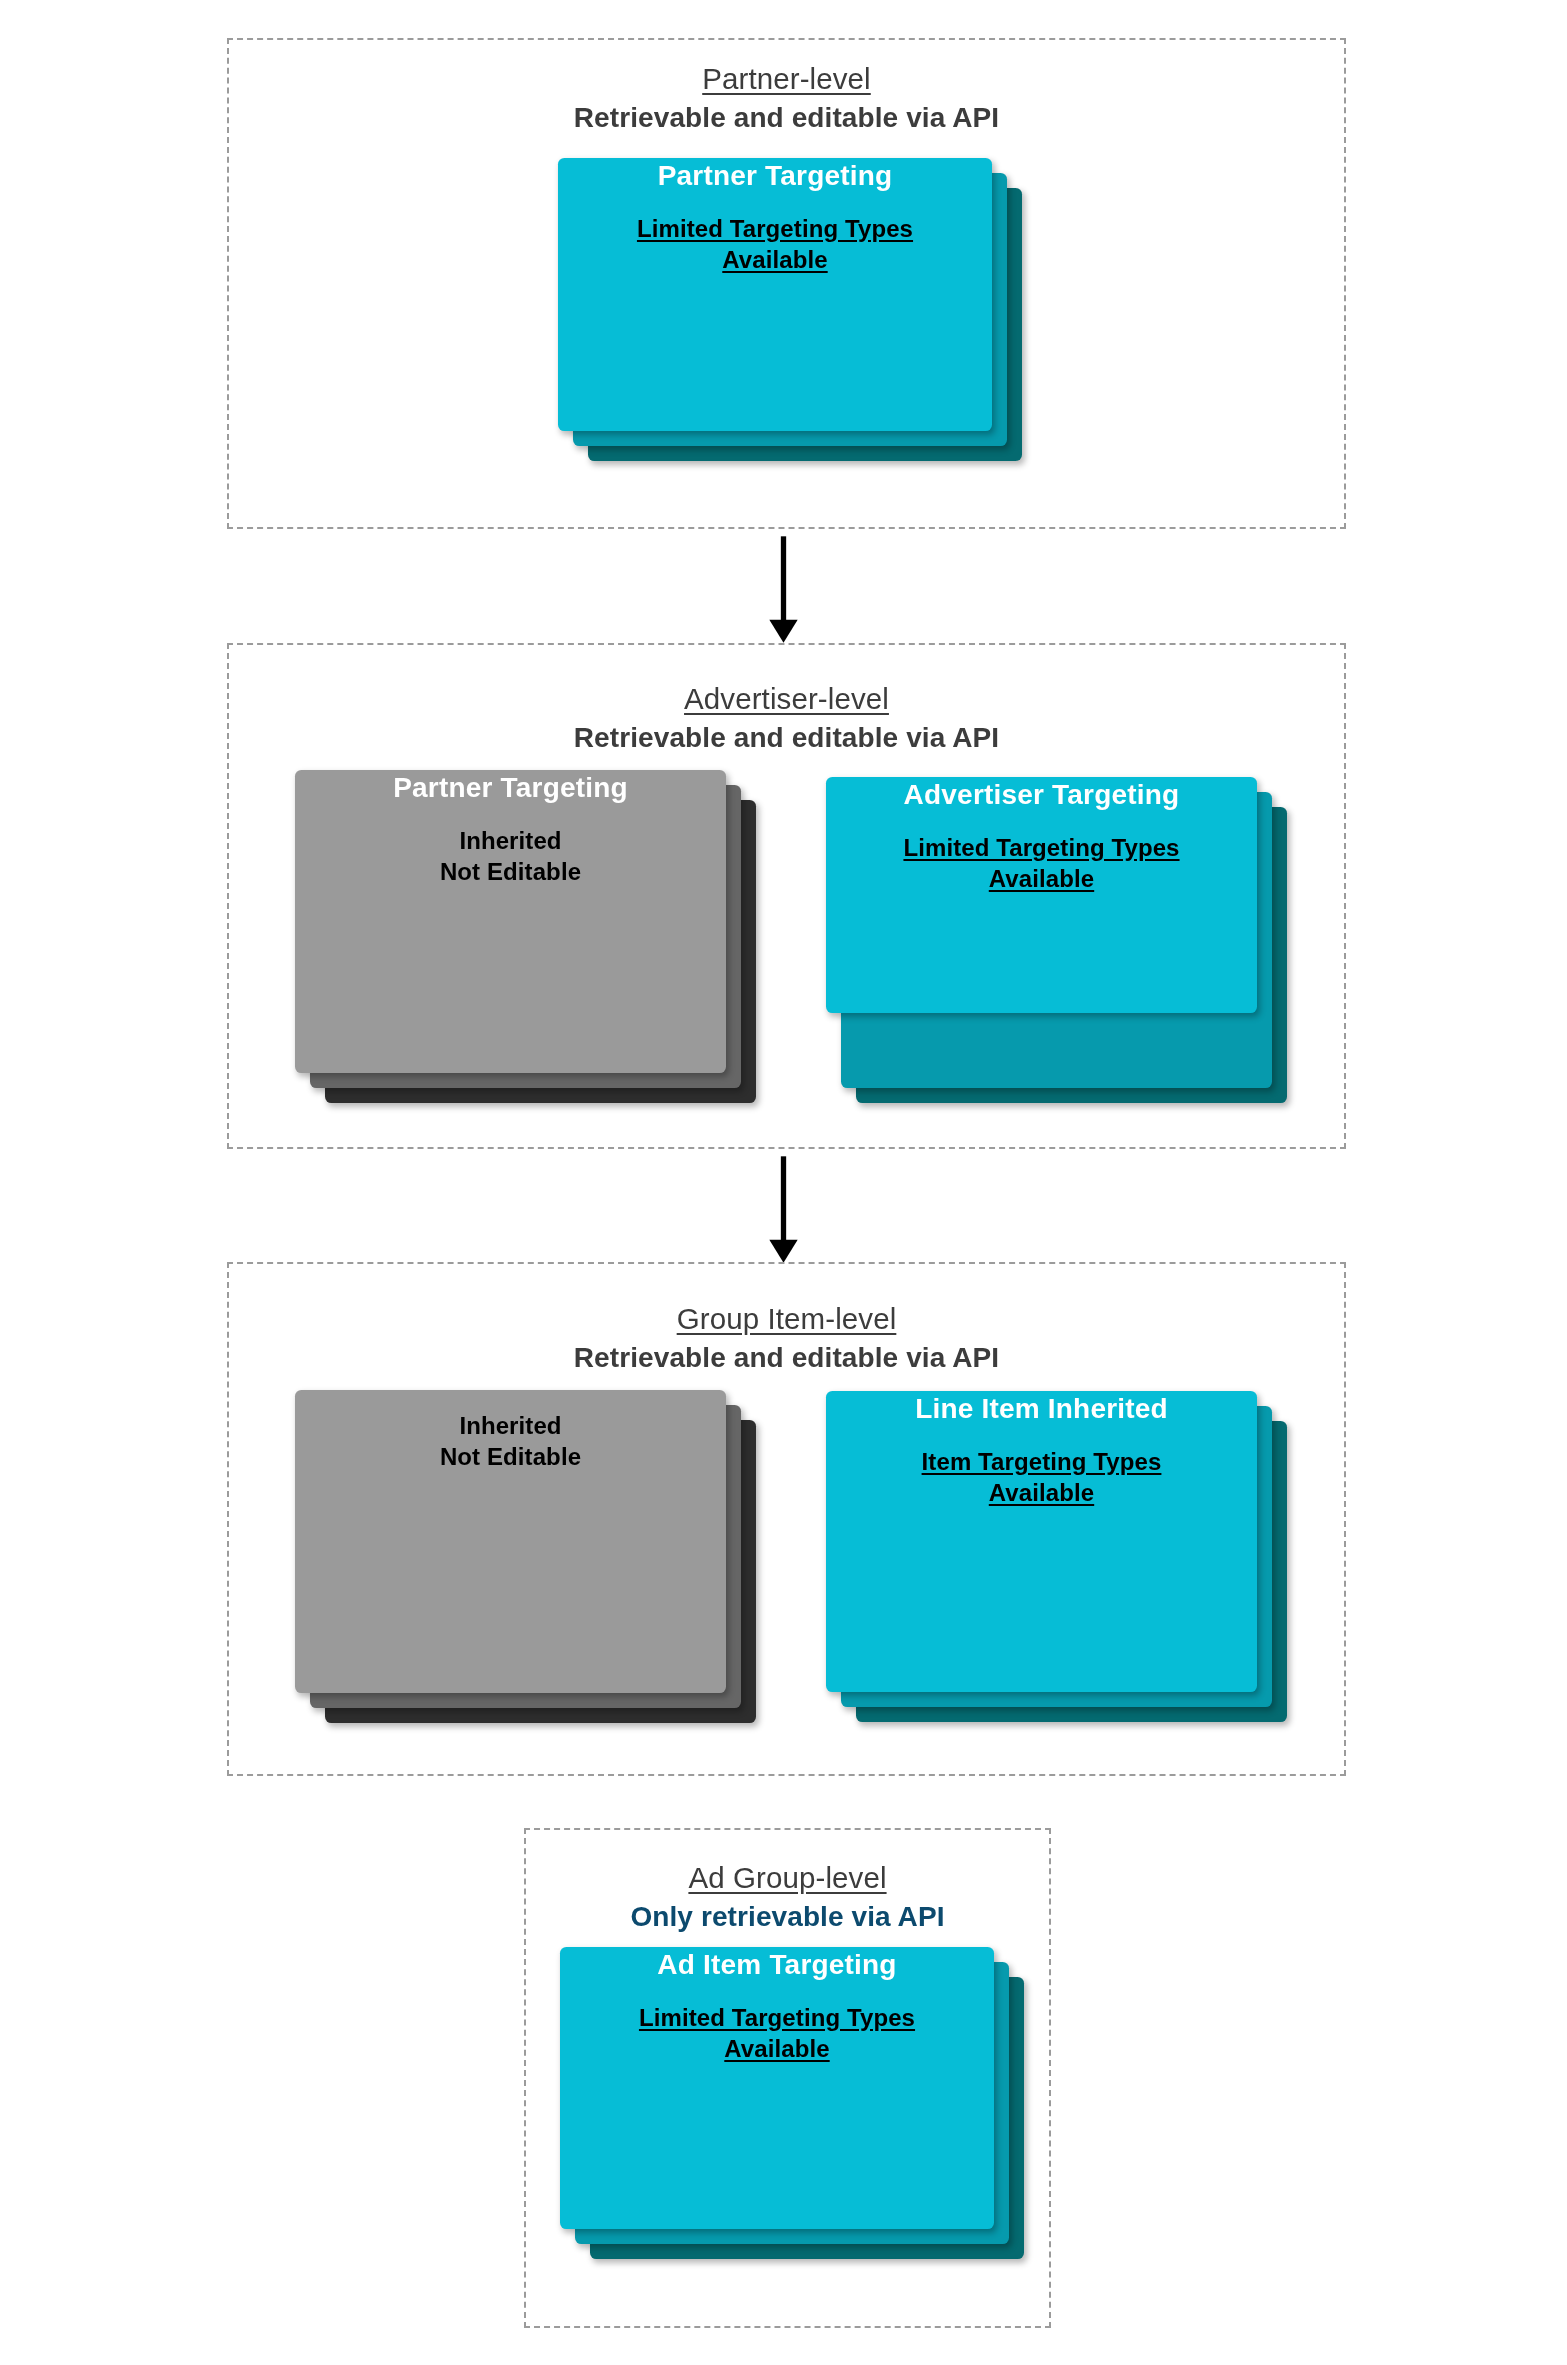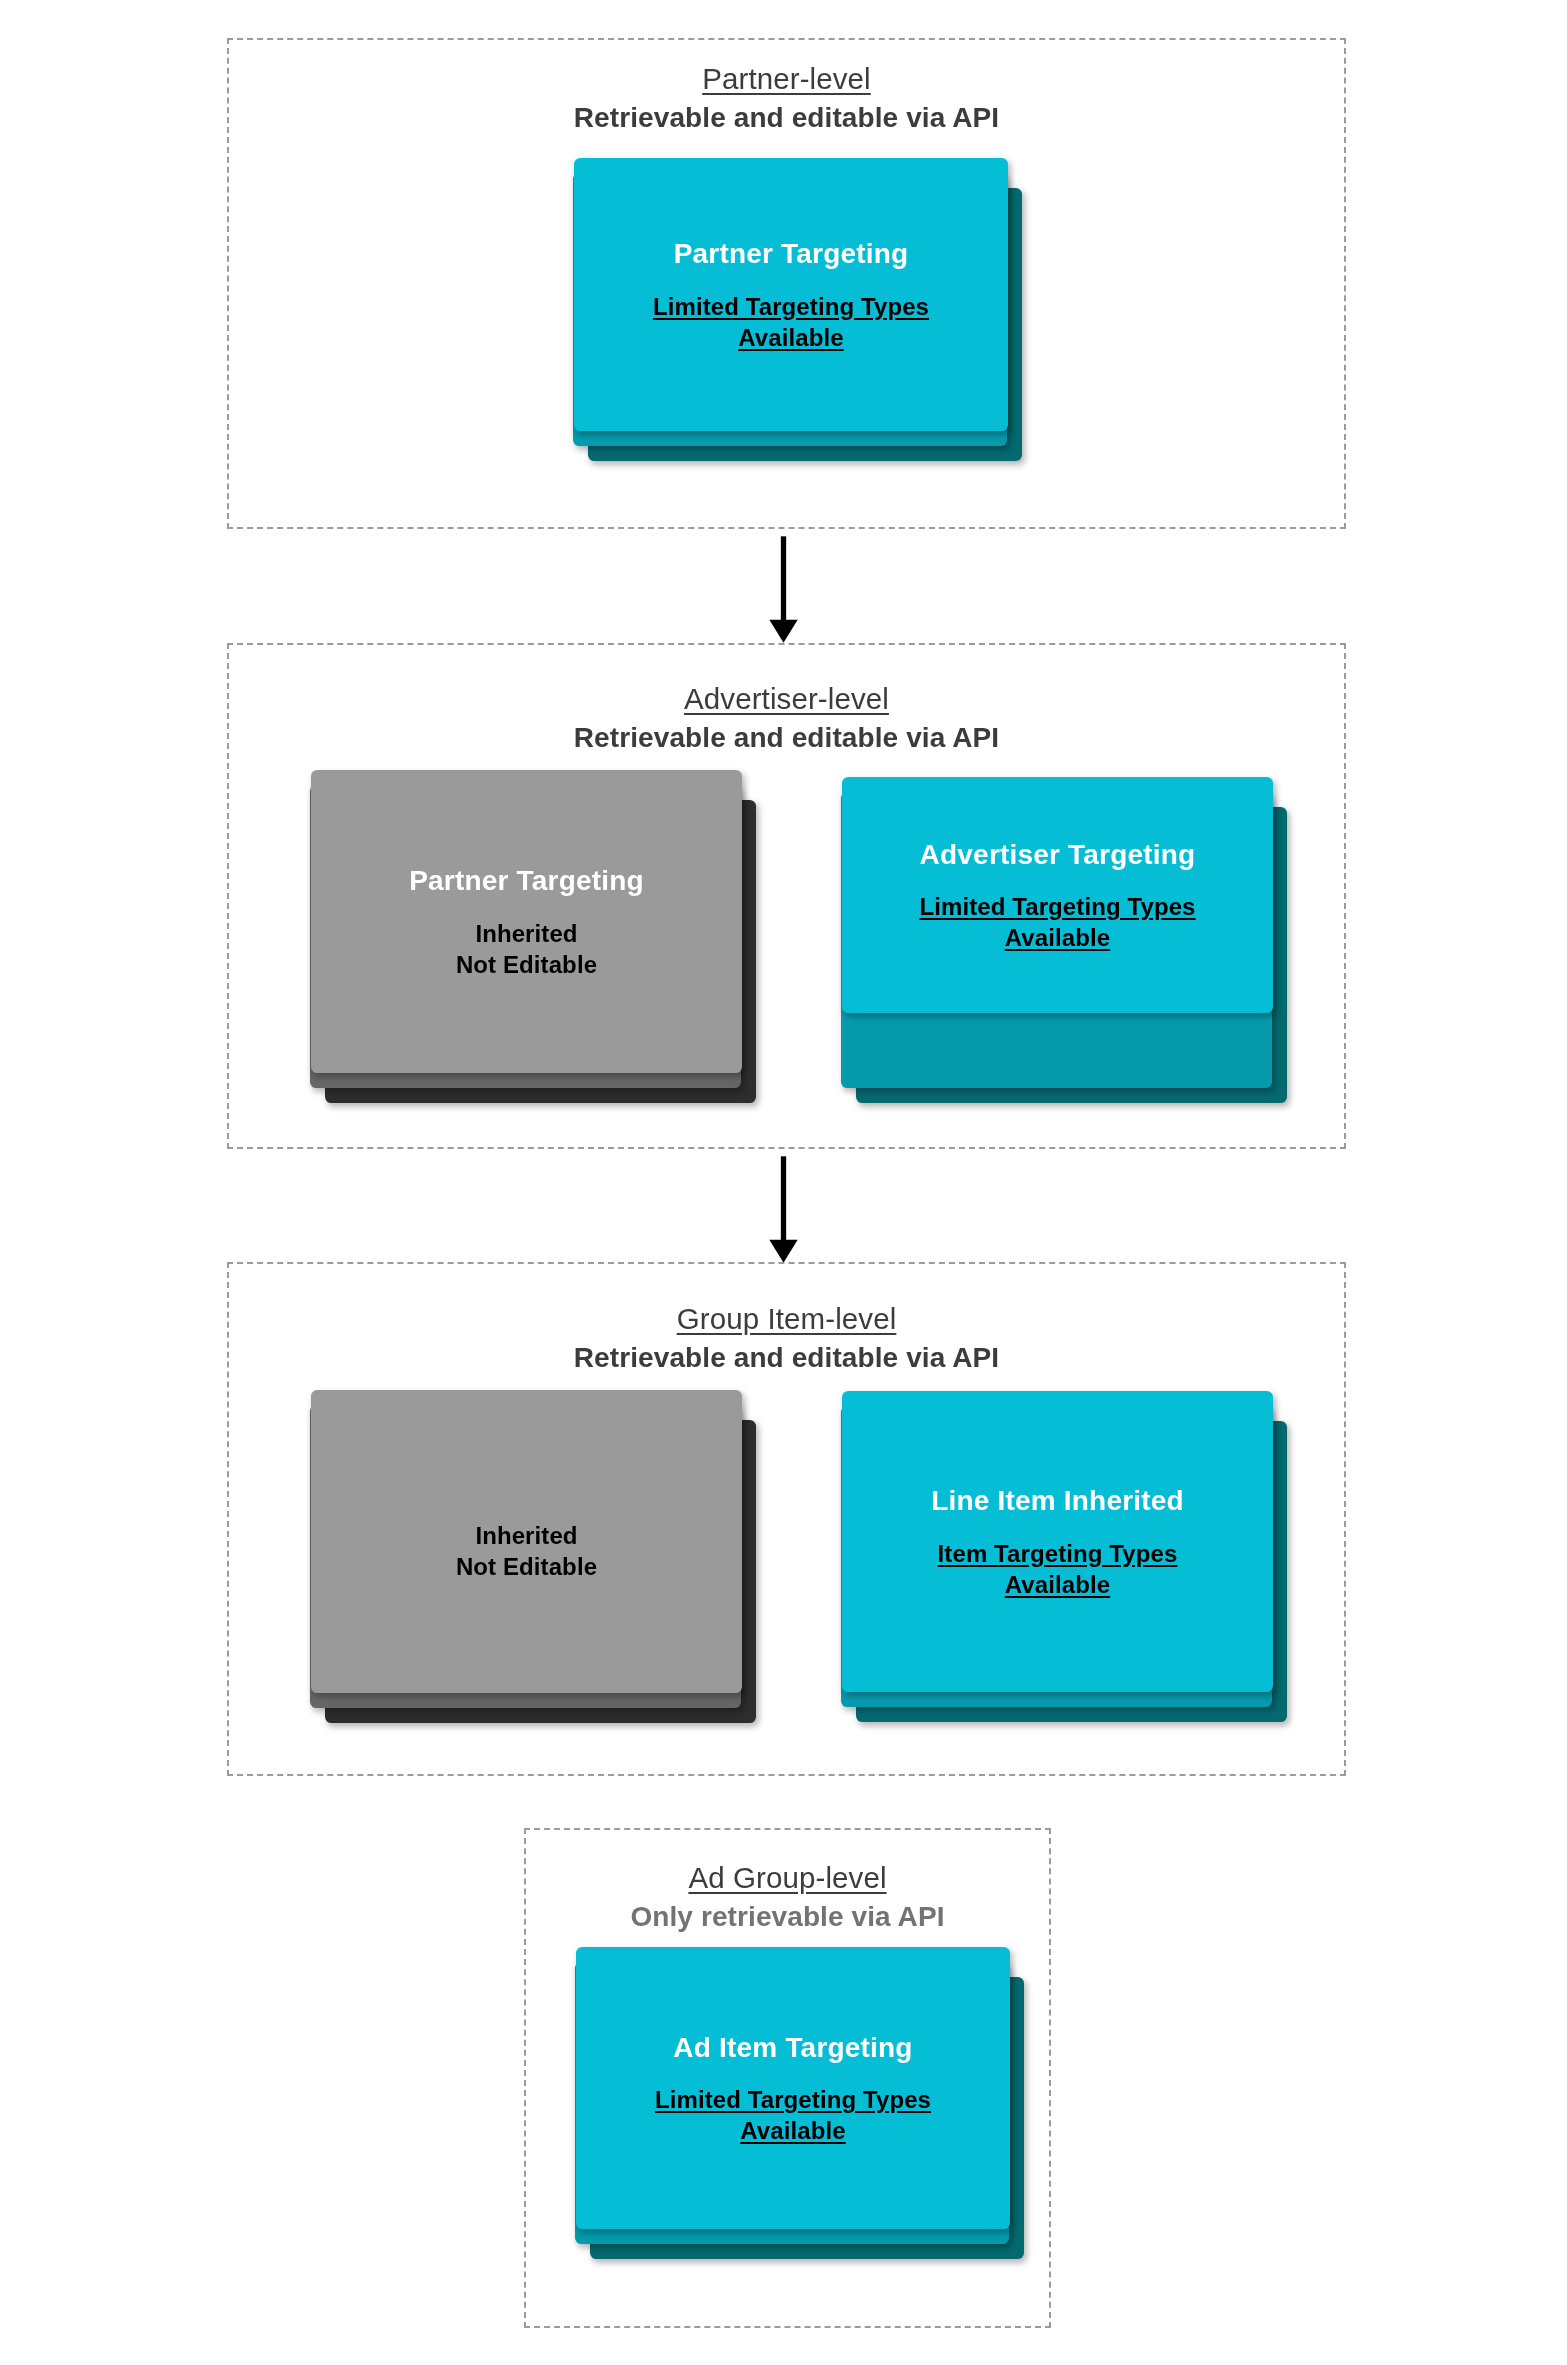--- a/index.html
+++ b/index.html
@@ -48,21 +48,21 @@
   }
   .level-sub {
     display: block;
     font-size: 28px;
     font-weight: 700;
     color: #3c3c3c;
     margin-top: 4.5px;
     letter-spacing: 0.1px;
   }
   .level-sub.warn {
-    color: #737373;
+    color: #0c4a6e;
   }
 
   
   .stack {
     position: absolute;
   }
   .stack .layer {
     position: absolute;
     border-radius: 6.3px;
     box-shadow: 2.7px 3.6px 6.3px rgba(0,0,0,.28);
@@ -74,25 +74,24 @@
   .stack .layer.mid {
     left: 15px;
     top: 15px;
   }
   .stack .layer.front {
     left: 0;
     top: 0;
     display: flex;
     flex-direction: column;
     align-items: center;
-    justify-content: center;
+    justify-content: flex-start;
     text-align: center;
     padding: 0 16px;
     box-sizing: border-box;
-    margin-left: 16px;
   }
 
   .card-title {
     font-size: 28px;
     font-weight: 700;
     color: #ffffff;
     line-height: 1.25;
     letter-spacing: 0.2px;
   }
   .card-sub {

